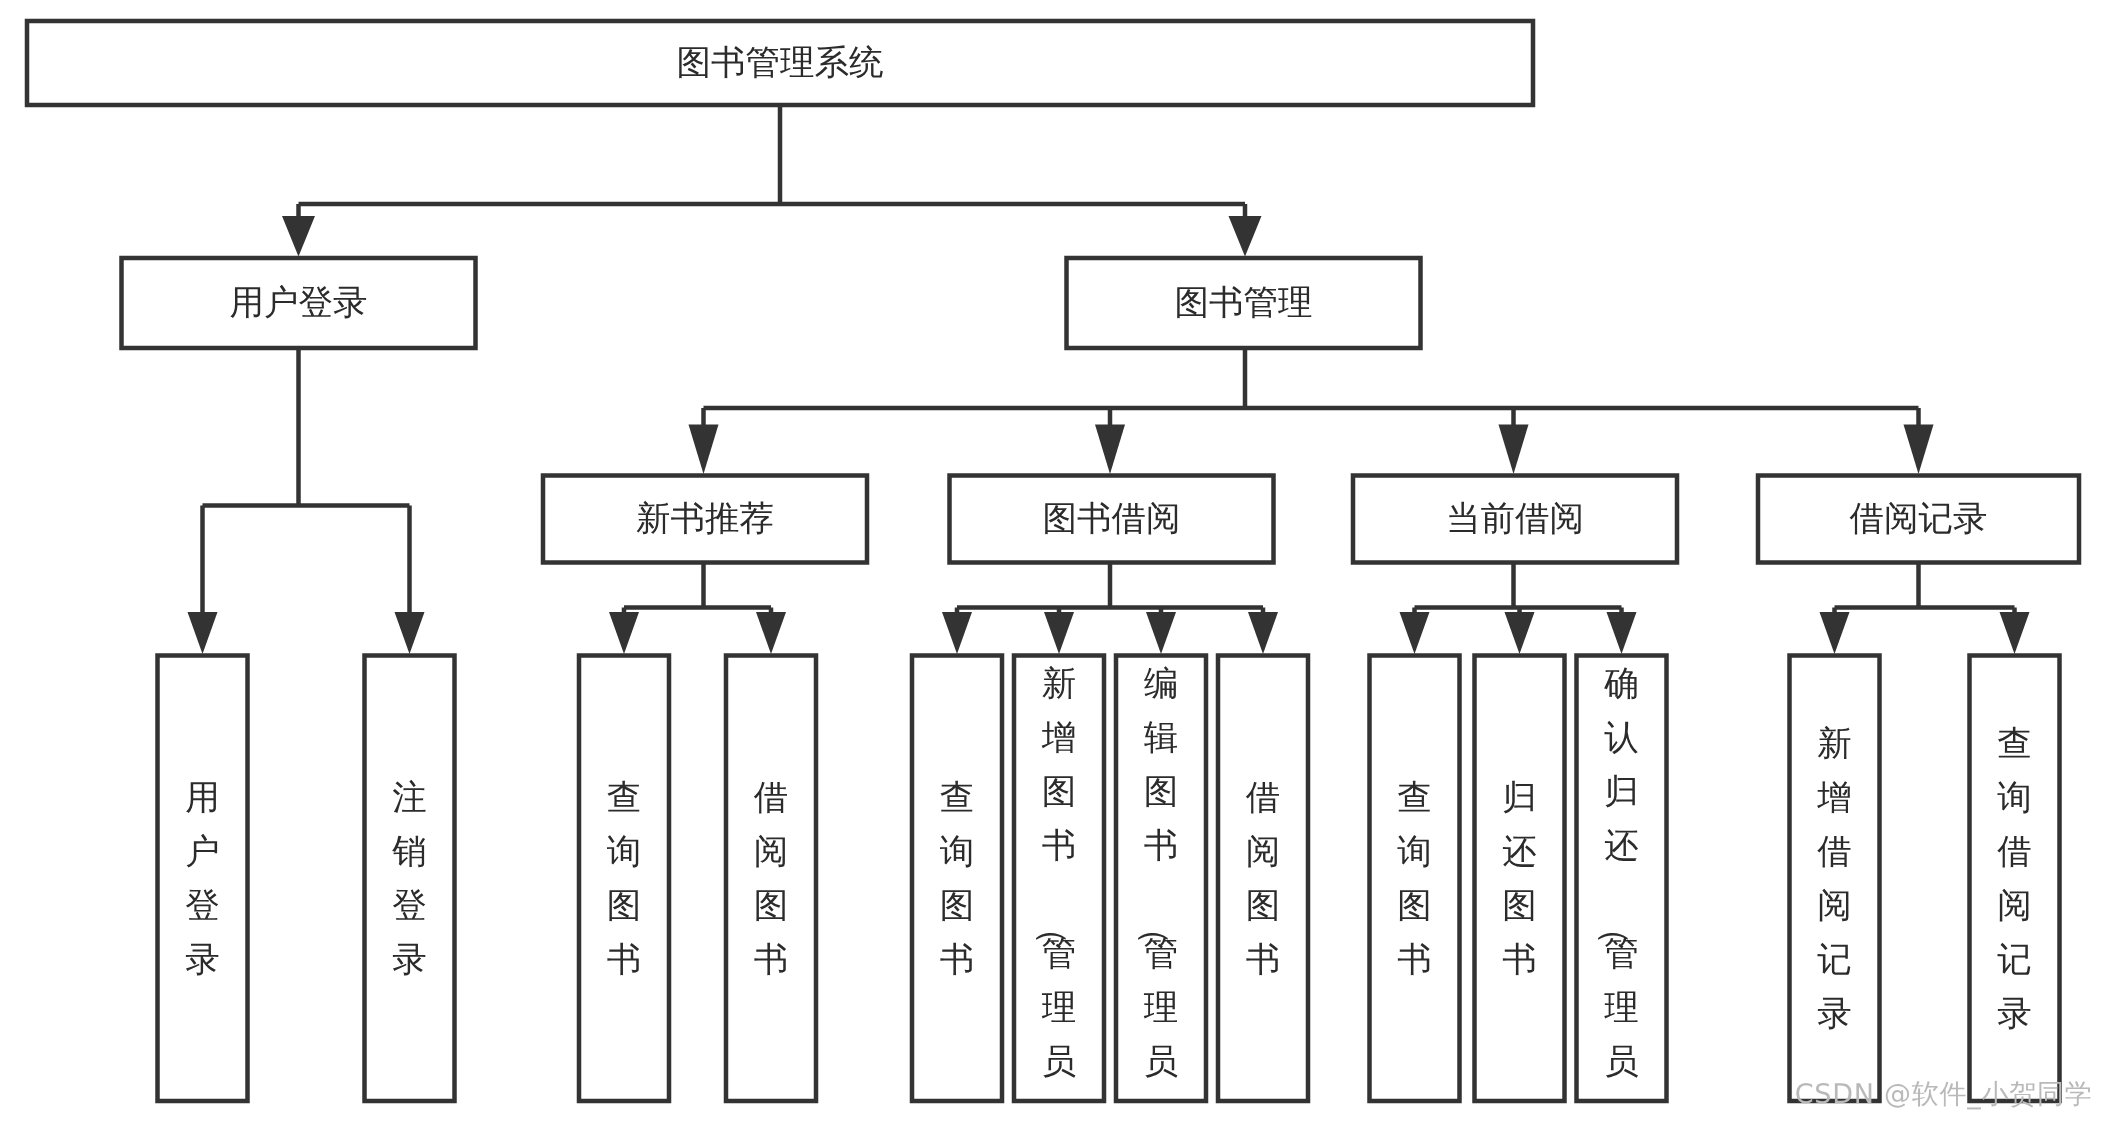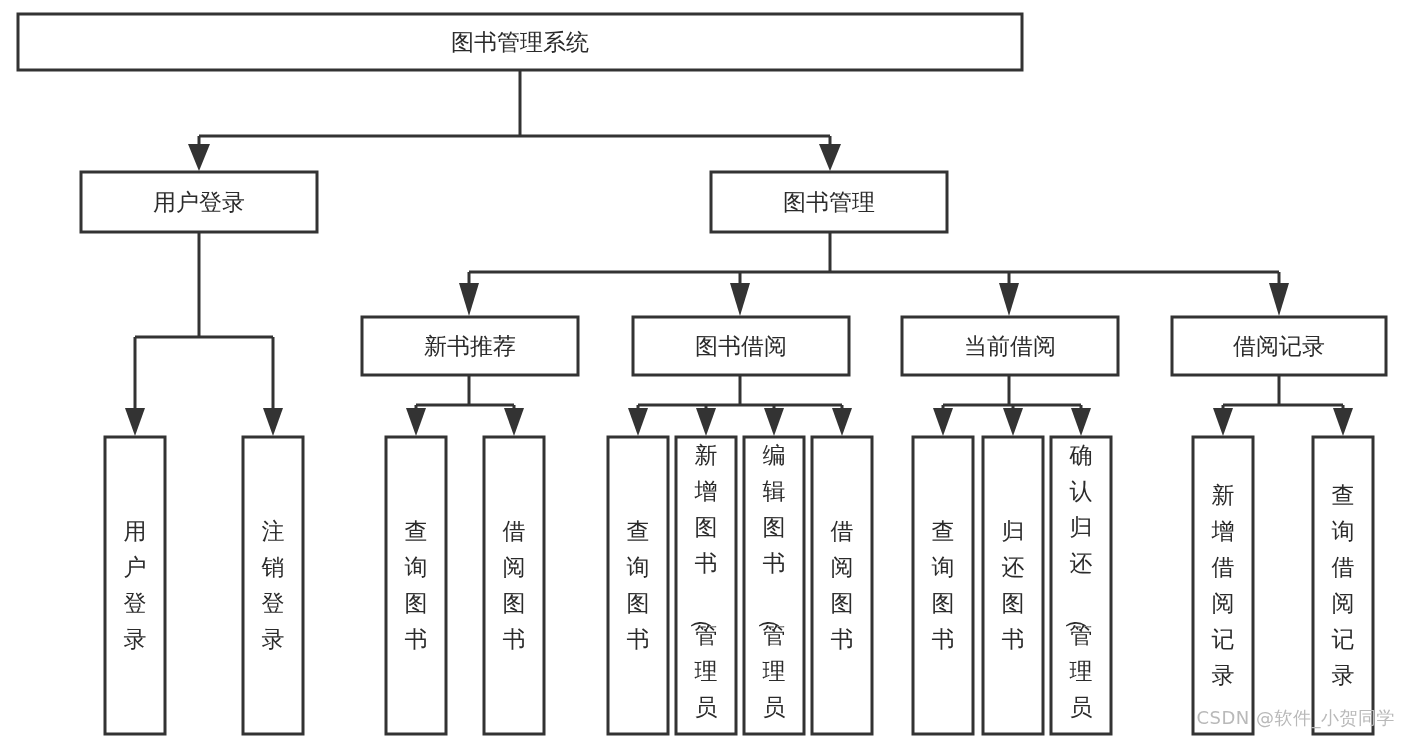--- a/index.html
+++ b/index.html
@@ -50,21 +50,21 @@
   }
   .node-label-v {
     fill: #2b2b2b;
     font-family: "DejaVu Sans", "Liberation Sans", sans-serif;
     font-size: 23px;
     text-anchor: middle;
   }
   .watermark-text {
     position: absolute;
     right: 10px;
-    bottom: 17px;
+    bottom: 6px;
     font-family: "DejaVu Sans", "Liberation Sans", sans-serif;
     font-size: 18px;
     color: #b9b9b9;
     white-space: nowrap;
     letter-spacing: 0.5px;
     padding-left: 46px;
   }
 </style>
 </head>
 <body>

